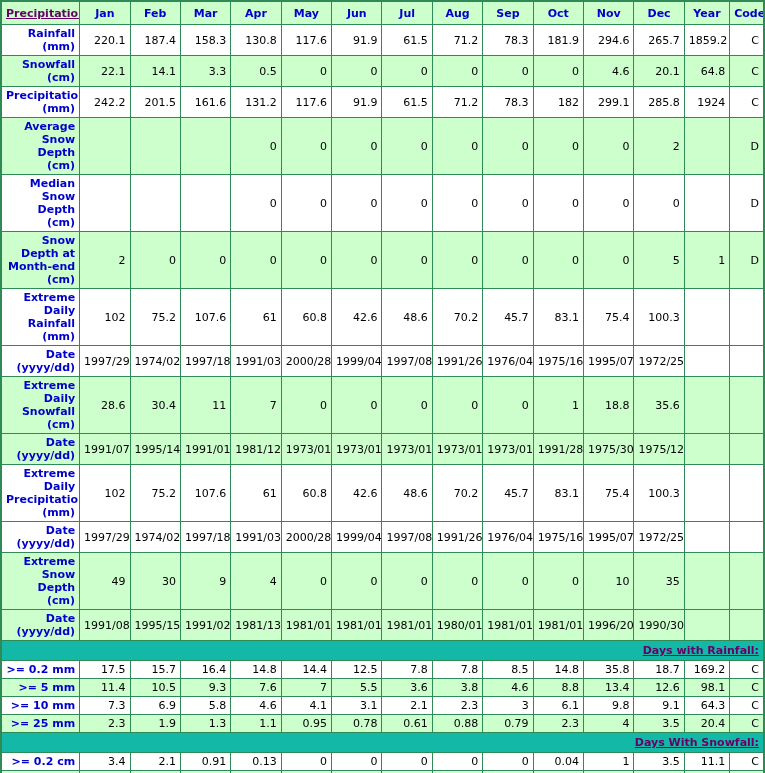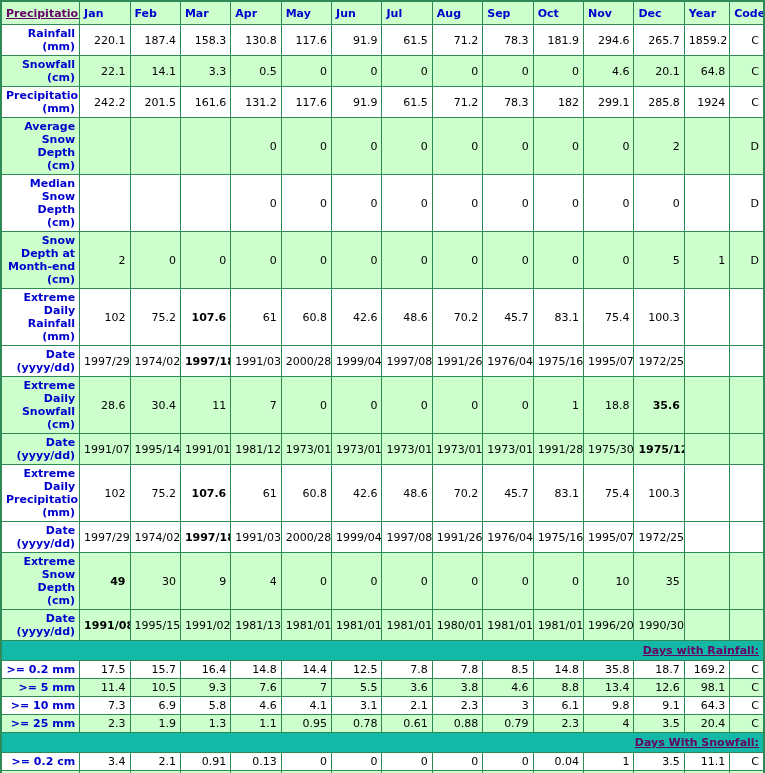--- a/index.html
+++ b/index.html
@@ -28,21 +28,21 @@
   }
   
   tr.band-green > td { background: #ccffcc; }
   tr.band-white  > td { background: #ffffff; }
 
   
   tr.header-row > th {
     background: #ccffcc;
     color: #0000cc;
     font-weight: bold;
-    text-align: left;
+    text-align: center;
     height: 18px;
     padding: 1px 3px;
   }
   th.corner-head {
     color: #660066 !important;
     text-align: left !important;
     text-decoration: underline;
   }
   
   td.rowlabel {
@@ -50,21 +50,21 @@
     font-weight: bold;
     text-align: right;
     padding-left: 3px;
   }
   
   td.val {
     text-align: right;
     color: #000000;
     padding-right: 4px;
   }
-  td.val.bold { font-weight: bold; margin-left: 44px; }
+  td.val.bold { font-weight: normal; margin-left: 44px; }
   td.code {
     text-align: right;
     color: #000000;
     padding-right: 4px;
   }
   
   tr.section-row > td {
     background: #14b8a6;
     color: #660066;
     font-weight: bold;

